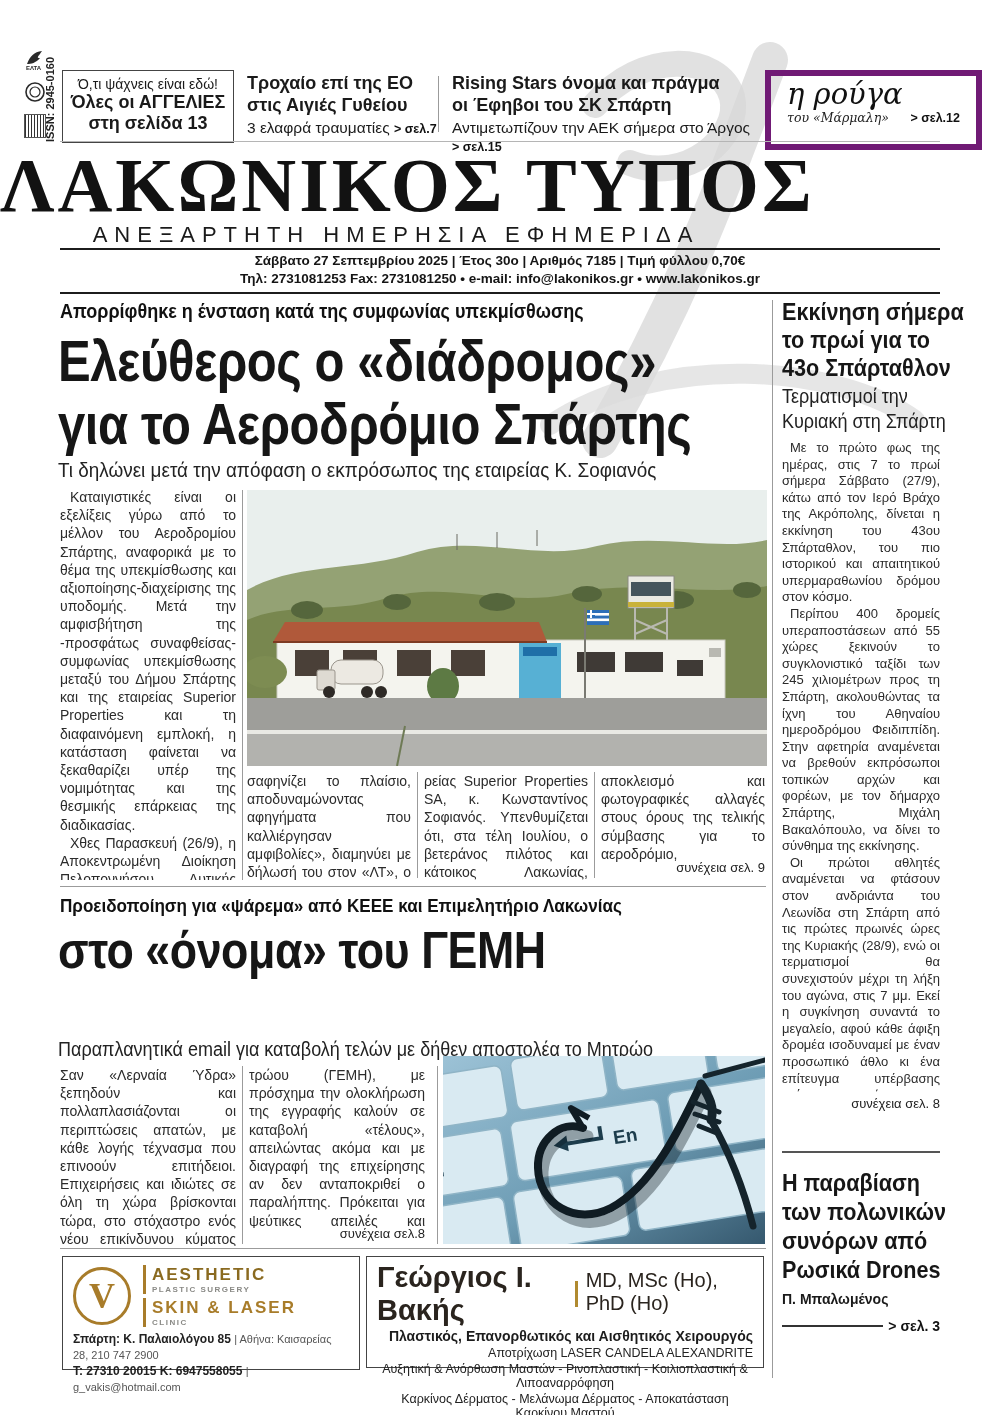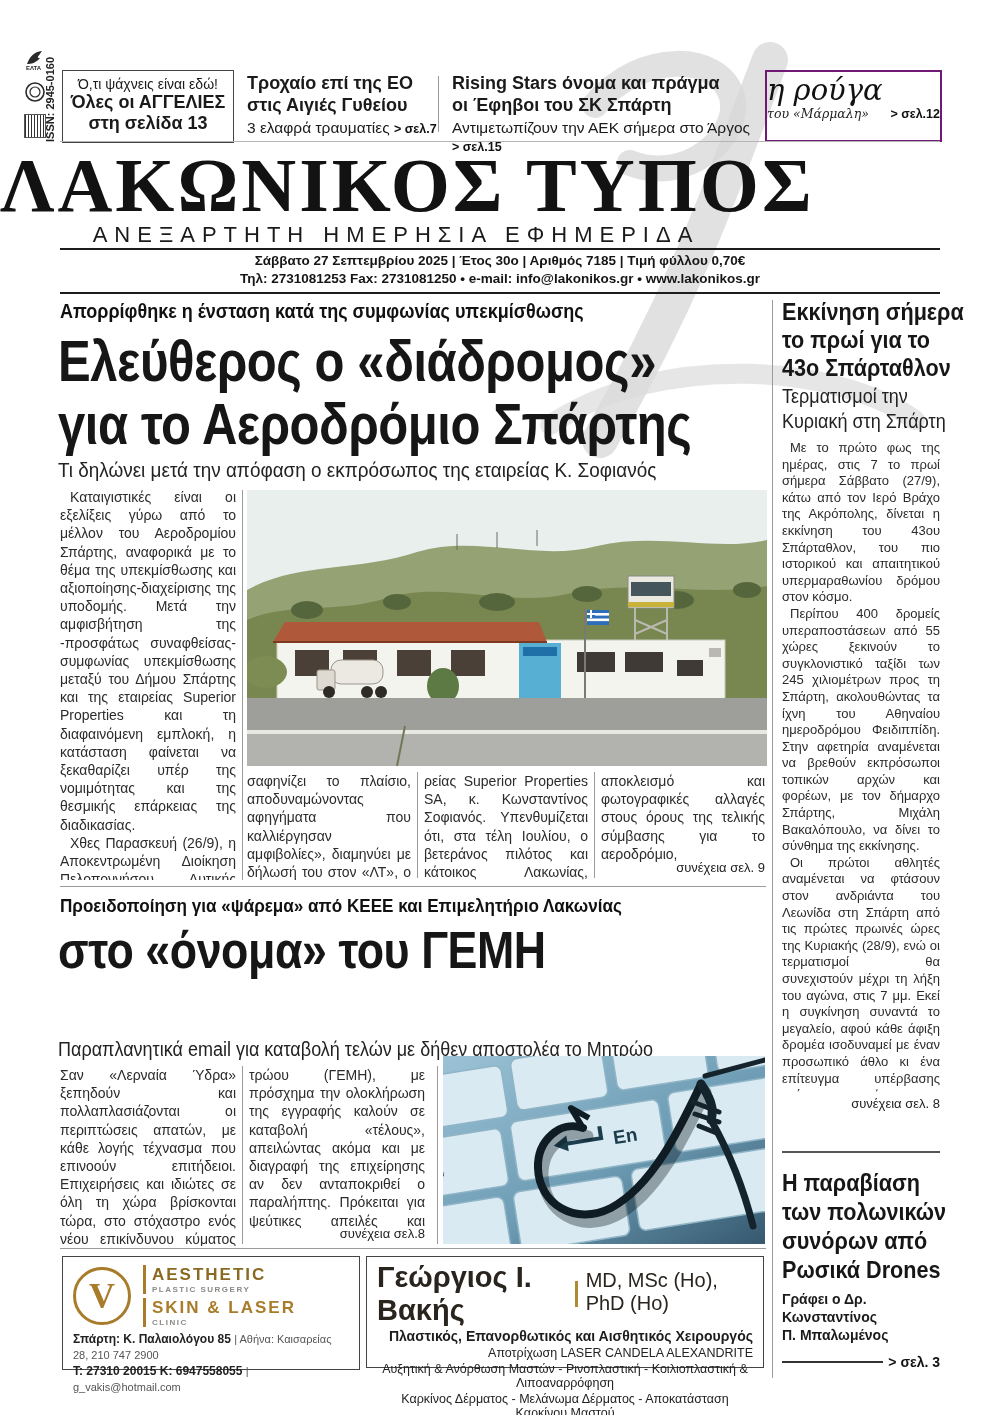--- a/index.html
+++ b/index.html
@@ -72,21 +72,21 @@
     <div style="font-size:18px;font-weight:bold;line-height:22px;">
       <div>Rising Stars όνομα και πράγμα</div>
       <div>οι Έφηβοι του ΣΚ Σπάρτη</div>
     </div>
     <div style="font-size:15.5px;margin-top:3px;">
       <span>Αντιμετωπίζουν την ΑΕΚ σήμερα στο Άργος</span>
       <span class="pageref">&gt; σελ.15</span>
     </div>
   </div>
 
-  <div class="abs" style="left:765px;top:70px;width:173px;height:64px;border:2px solid #701a75;padding:2px 0;">
+  <div class="abs" style="left:765px;top:70px;width:173px;height:64px;border:6px solid #701a75;padding:2px 16px;">
     <div style="font-family:'DejaVu Serif',serif;font-style:italic;font-size:29px;line-height:32px;color:#111;">η ρούγα</div>
     <div style="display:flex;justify-content:space-between;align-items:baseline;">
       <span style="font-family:'DejaVu Serif',serif;font-style:italic;font-size:12.5px;color:#222;">του «Μάρμαλη»</span>
       <span class="pageref">&gt; σελ.12</span>
     </div>
   </div>
 
   <div class="hrule" style="left:60px;top:141px;width:880px;background:#b5b5b5;"></div>
 
   <div class="abs" style="left:0;top:146px;width:966px;text-align:left;font-family:'Liberation Serif',serif;font-weight:bold;font-size:76px;line-height:78px;letter-spacing:3px;color:#121212;">ΛΑΚΩΝΙΚΟΣ ΤΥΠΟΣ</div>
@@ -220,21 +220,20 @@
   <div class="abs" style="left:782px;top:1151px;width:158px;height:2px;background:#555;"></div>
 
   <div class="abs" style="left:782px;top:1168px;width:158px;">
     <div class="headline" style="font-size:24px;line-height:29px;letter-spacing:0;">
       <div><span class="condC">Η παραβίαση</span></div>
       <div><span class="condC">των πολωνικών</span></div>
       <div><span class="condC">συνόρων από</span></div>
       <div><span class="condC">Ρωσικά Drones</span></div>
     </div>
     <div style="font-size:14px;font-weight:bold;line-height:18px;margin-top:6px;">
-      <div>Γράφει ο Δρ. Κωνσταντίνος</div>
       <div>Π. Μπαλωμένος</div>
     </div>
     <div style="display:flex;align-items:center;margin-top:10px;">
       <div style="flex:1;height:1.5px;background:#333;margin-right:5px;"></div>
       <span class="pageref" style="font-size:14px;">&gt; σελ. 3</span>
     </div>
   </div>
 
   <div class="hrule" style="left:60px;top:886px;width:706px;"></div>
 

